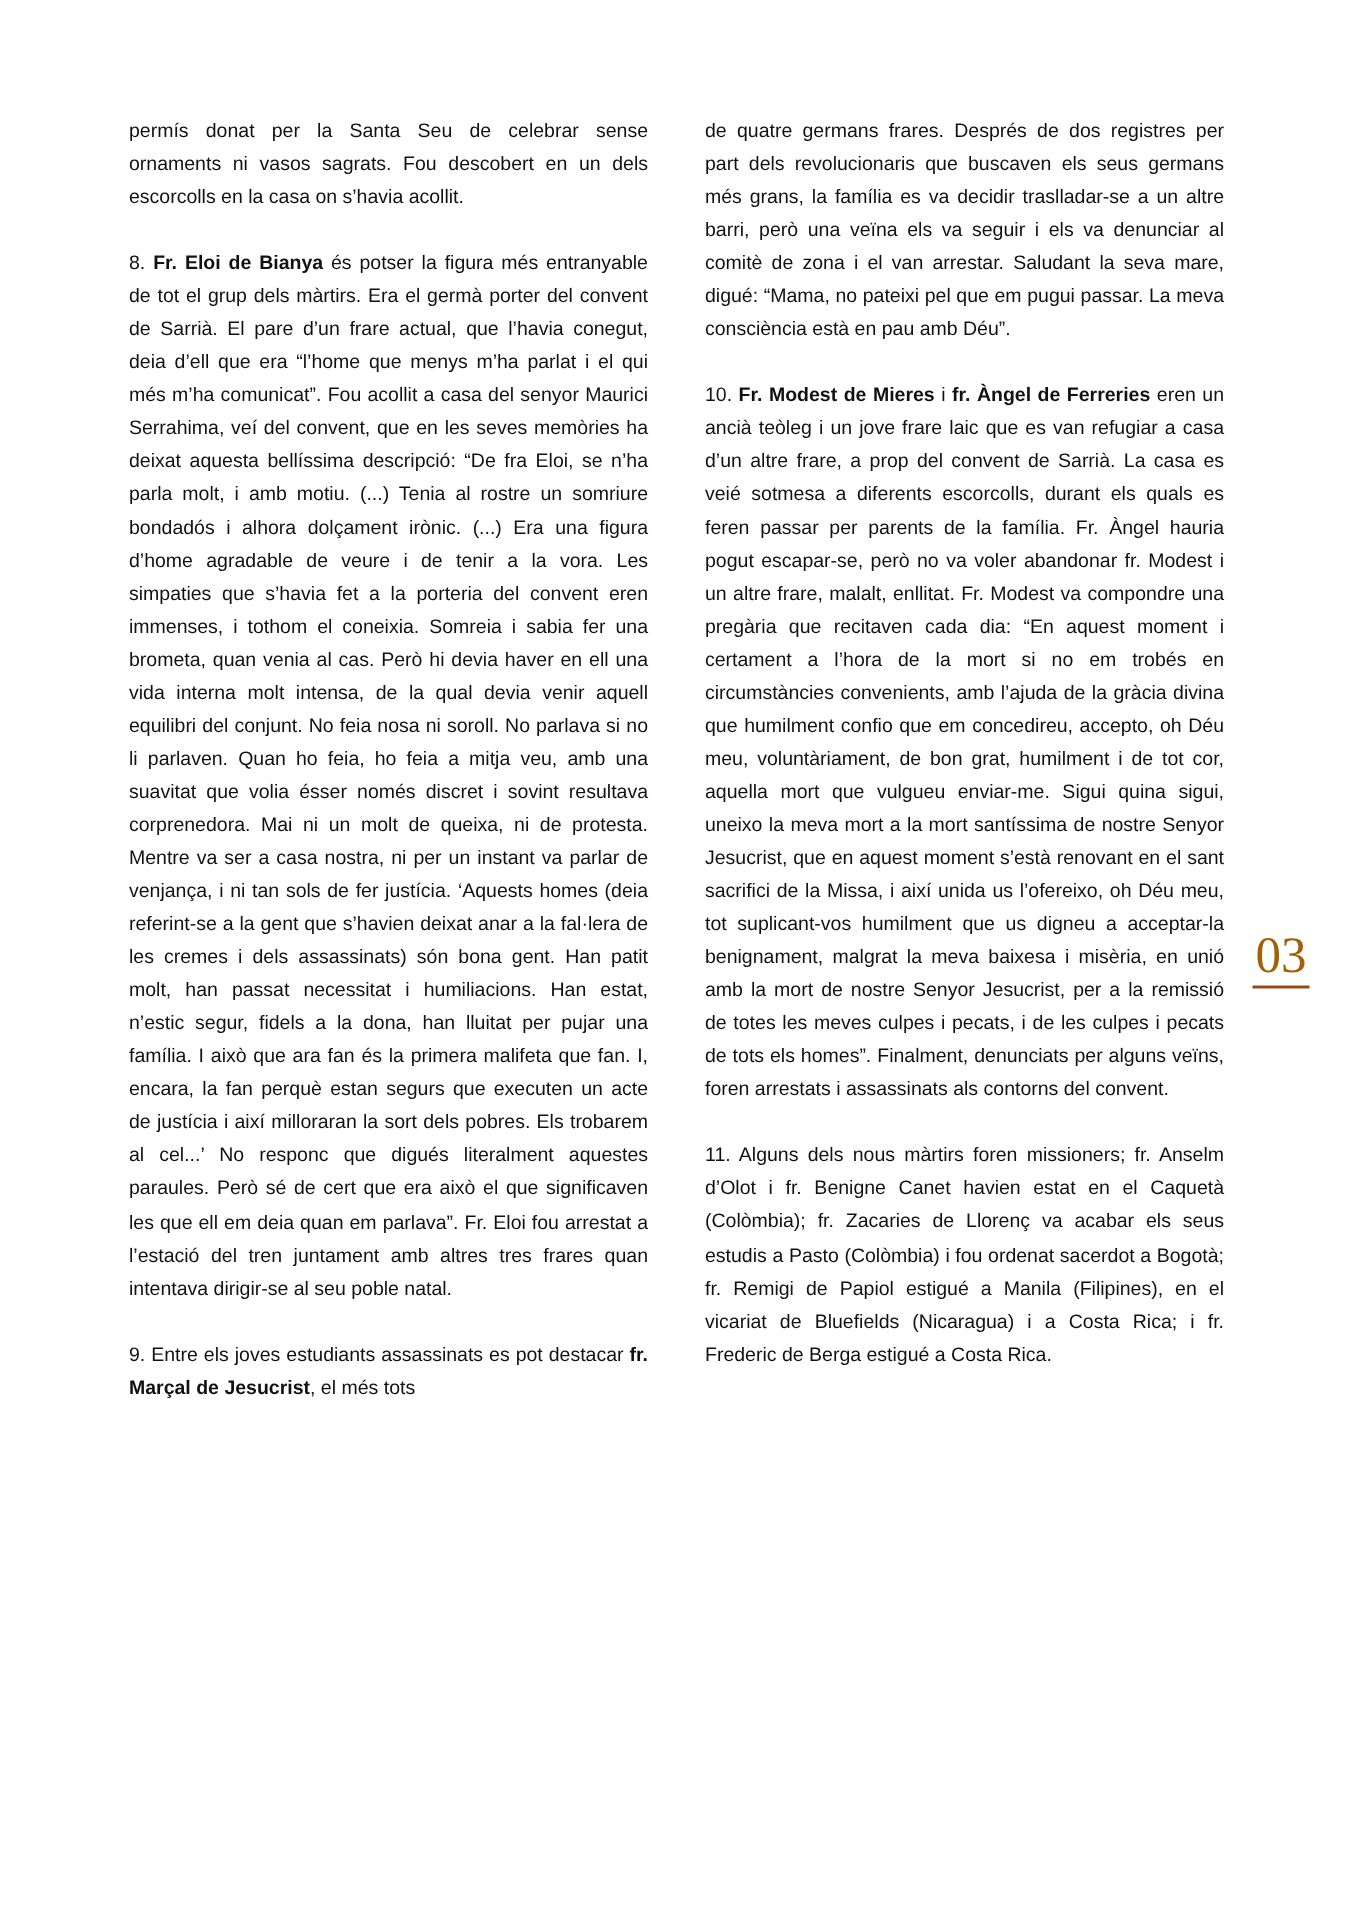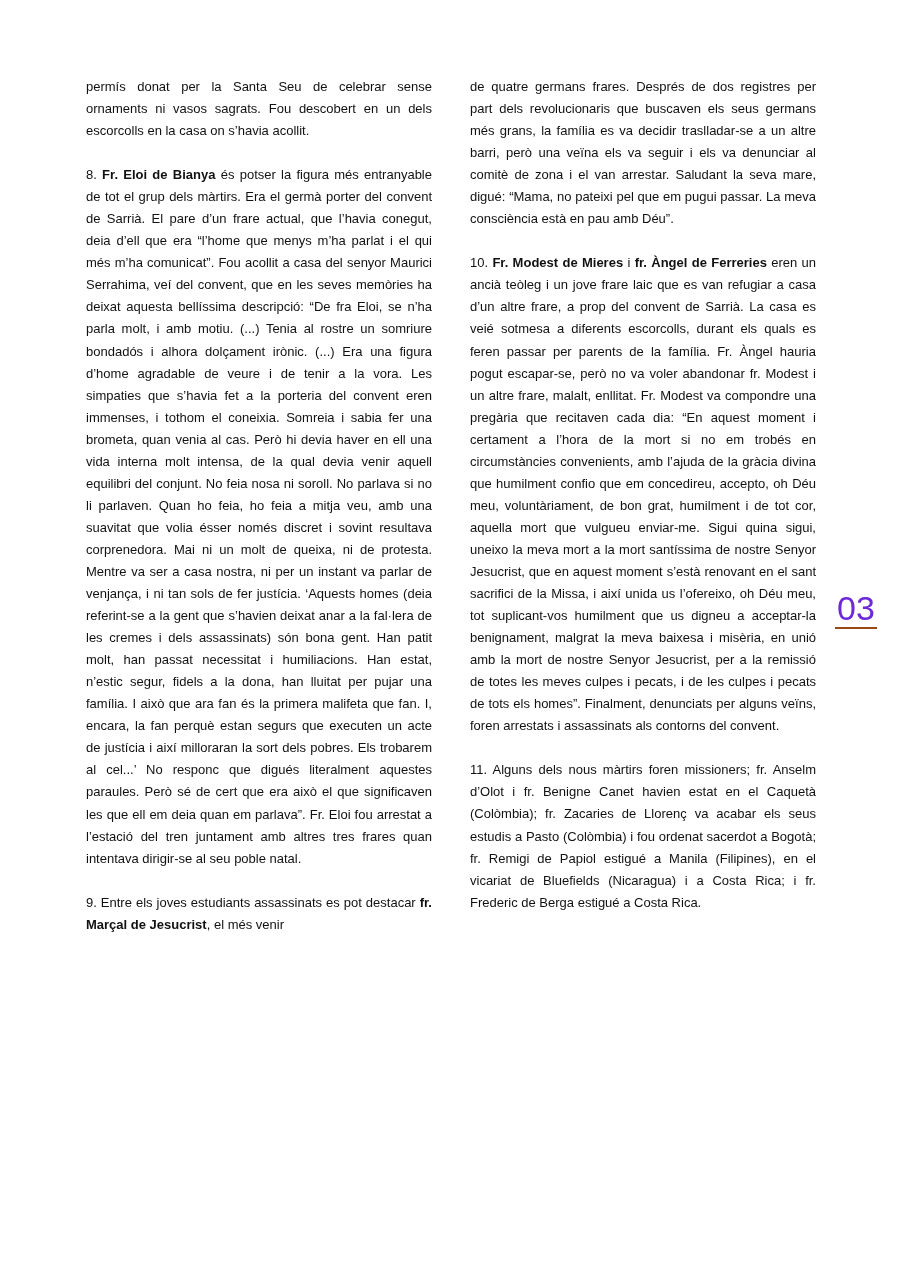--- a/index.html
+++ b/index.html
@@ -15,43 +15,43 @@
       text-align: justify;
       hyphens: none;
     }
     .col-left { left: 86px; width: 346px; }
     .col-right { left: 470px; width: 346px; }
     .para { margin: 0 0 22px 0; }
     .para b { font-weight: bold; }
     .page-number {
       position: absolute;
       left: 835px;
-      top: 590px;
-      font-family: Liberation Sans, sans-serif;
+      top: 620px;
+      font-family: Liberation Serif, serif;
       font-size: 34px;
       line-height: 36px;
-      color: #6d28d9;
+      color: #a16207;
       border-bottom: 2px solid #9a4a12;
       padding: 0 2px 1px 2px;
     }
   </style>
 </head>
 <body>
 
 <div class="page">
 
   <div class="col col-left">
     <p class="para">
       <span>permís donat per la Santa Seu de celebrar sense ornaments ni vasos sagrats. Fou descobert en un dels escorcolls en la casa on s’havia acollit.</span>
     </p>
     <p class="para">
       <span>8. </span><b>Fr. Eloi de Bianya</b><span> és potser la figura més entranyable de tot el grup dels màrtirs. Era el germà porter del convent de Sarrià. El pare d’un frare actual, que l’havia conegut, deia d’ell que era “l’home que menys m’ha parlat i el qui més m’ha comunicat”. Fou acollit a casa del senyor Maurici Serrahima, veí del convent, que en les seves memòries ha deixat aquesta bellíssima descripció: “De fra Eloi, se n’ha parla molt, i amb motiu. (...) Tenia al rostre un somriure bondadós i alhora dolçament irònic. (...) Era una figura d’home agradable de veure i de tenir a la vora. Les simpaties que s’havia fet a la porteria del convent eren immenses, i tothom el coneixia. Somreia i sabia fer una brometa, quan venia al cas. Però hi devia haver en ell una vida interna molt intensa, de la qual devia venir aquell equilibri del conjunt. No feia nosa ni soroll. No parlava si no li parlaven. Quan ho feia, ho feia a mitja veu, amb una suavitat que volia ésser només discret i sovint resultava corprenedora. Mai ni un molt de queixa, ni de protesta. Mentre va ser a casa nostra, ni per un instant va parlar de venjança, i ni tan sols de fer justícia. ‘Aquests homes (deia referint-se a la gent que s’havien deixat anar a la fal·lera de les cremes i dels assassinats) són bona gent. Han patit molt, han passat necessitat i humiliacions. Han estat, n’estic segur, fidels a la dona, han lluitat per pujar una família. I això que ara fan és la primera malifeta que fan. I, encara, la fan perquè estan segurs que executen un acte de justícia i així milloraran la sort dels pobres. Els trobarem al cel...’ No responc que digués literalment aquestes paraules. Però sé de cert que era això el que significaven les que ell em deia quan em parlava”. Fr. Eloi fou arrestat a l’estació del tren juntament amb altres tres frares quan intentava dirigir-se al seu poble natal.</span>
     </p>
     <p class="para">
-      <span>9. </span><span>Entre els joves estudiants assassinats es pot destacar </span><b>fr. Marçal de Jesucrist</b><span>, el més venir</span>
+      <span>9. </span><span>Entre els joves estudiants assassinats es pot destacar </span><b>fr. Marçal de Jesucrist</b><span>, el més tots</span>
     </p>
   </div>
 
   <div class="col col-right">
     <p class="para">
       <span>de quatre germans frares. Després de dos registres per part dels revolucionaris que buscaven els seus germans més grans, la família es va decidir traslladar-se a un altre barri, però una veïna els va seguir i els va denunciar al comitè de zona i el van arrestar. Saludant la seva mare, digué: “Mama, no pateixi pel que em pugui passar. La meva consciència està en pau amb Déu”.</span>
     </p>
     <p class="para">
       <span>10. </span><b>Fr. Modest de Mieres</b><span> i </span><b>fr. Àngel de Ferreries</b><span> eren un ancià teòleg i un jove frare laic que es van refugiar a casa d’un altre frare, a prop del convent de Sarrià. La casa es veié sotmesa a diferents escorcolls, durant els quals es feren passar per parents de la família. Fr. Àngel hauria pogut escapar-se, però no va voler abandonar fr. Modest i un altre frare, malalt, enllitat. Fr. Modest va compondre una pregària que recitaven cada dia: “En aquest moment i certament a l’hora de la mort si no em trobés en circumstàncies convenients, amb l’ajuda de la gràcia divina que humilment confio que em concedireu, accepto, oh Déu meu, voluntàriament, de bon grat, humilment i de tot cor, aquella mort que vulgueu enviar-me. Sigui quina sigui, uneixo la meva mort a la mort santíssima de nostre Senyor Jesucrist, que en aquest moment s’està renovant en el sant sacrifici de la Missa, i així unida us l’ofereixo, oh Déu meu, tot suplicant-vos humilment que us digneu a acceptar-la benignament, malgrat la meva baixesa i misèria, en unió amb la mort de nostre Senyor Jesucrist, per a la remissió de totes les meves culpes i pecats, i de les culpes i pecats de tots els homes”. Finalment, denunciats per alguns veïns, foren arrestats i assassinats als contorns del convent.</span>
     </p>

